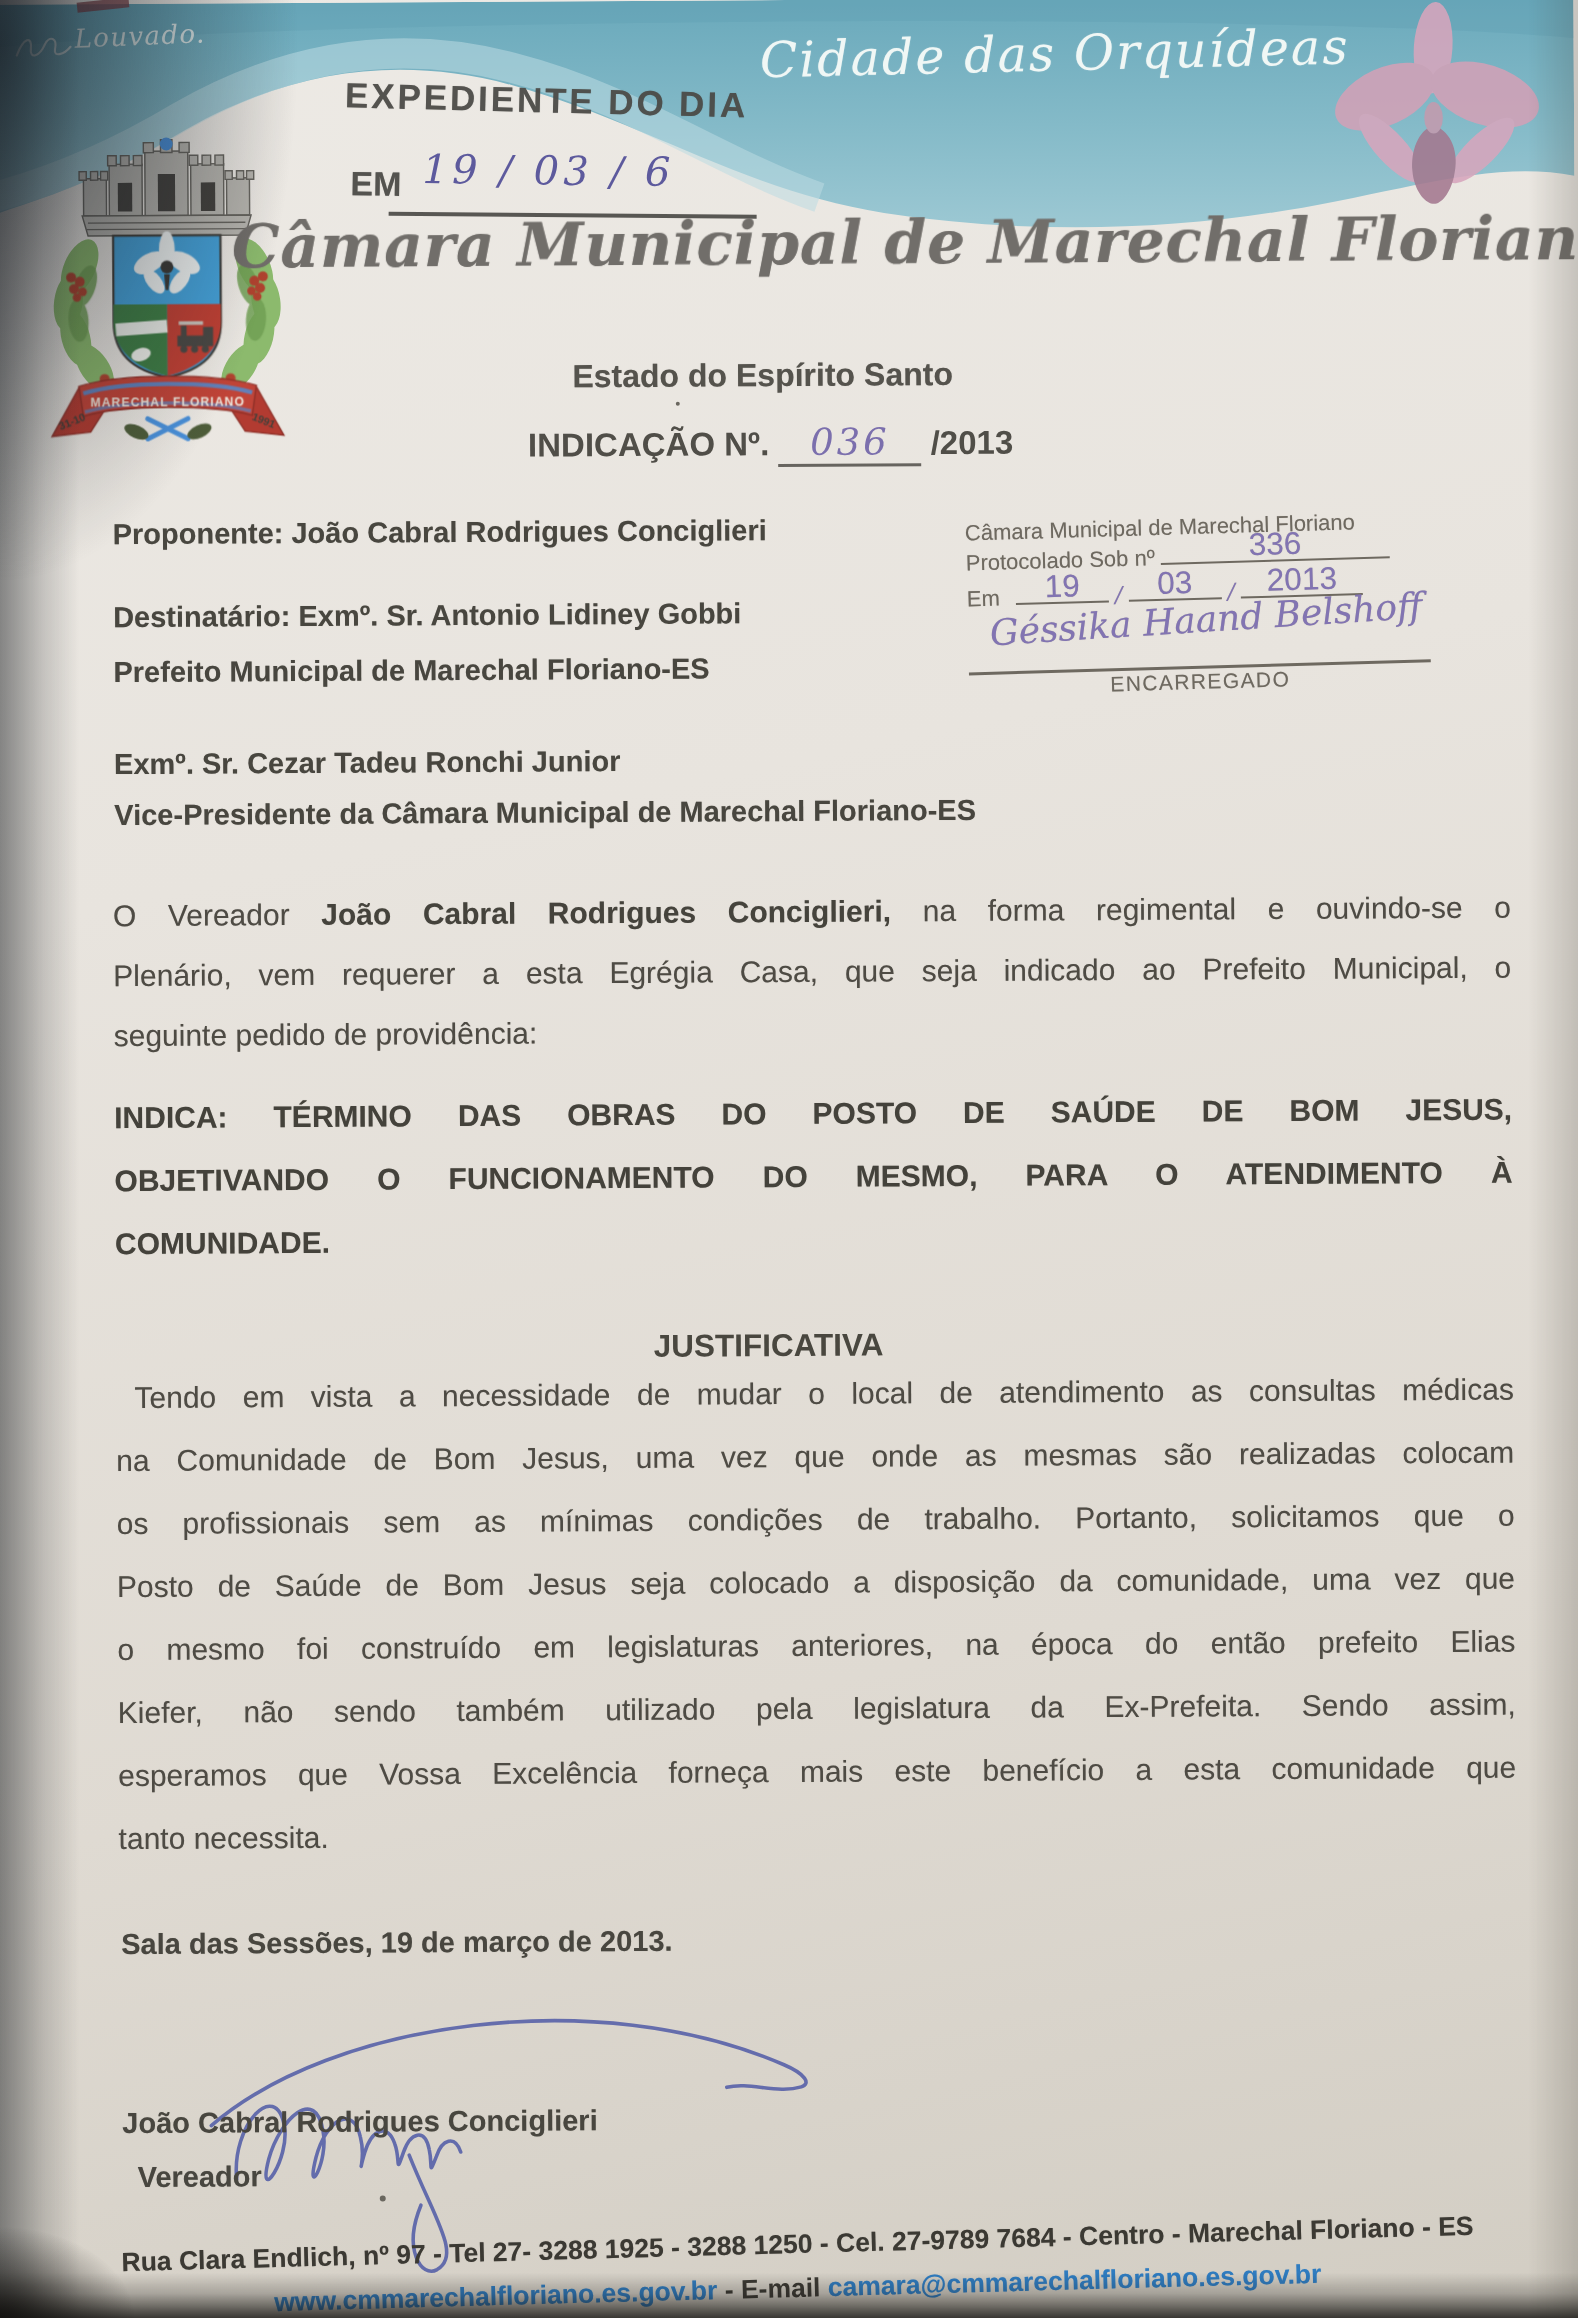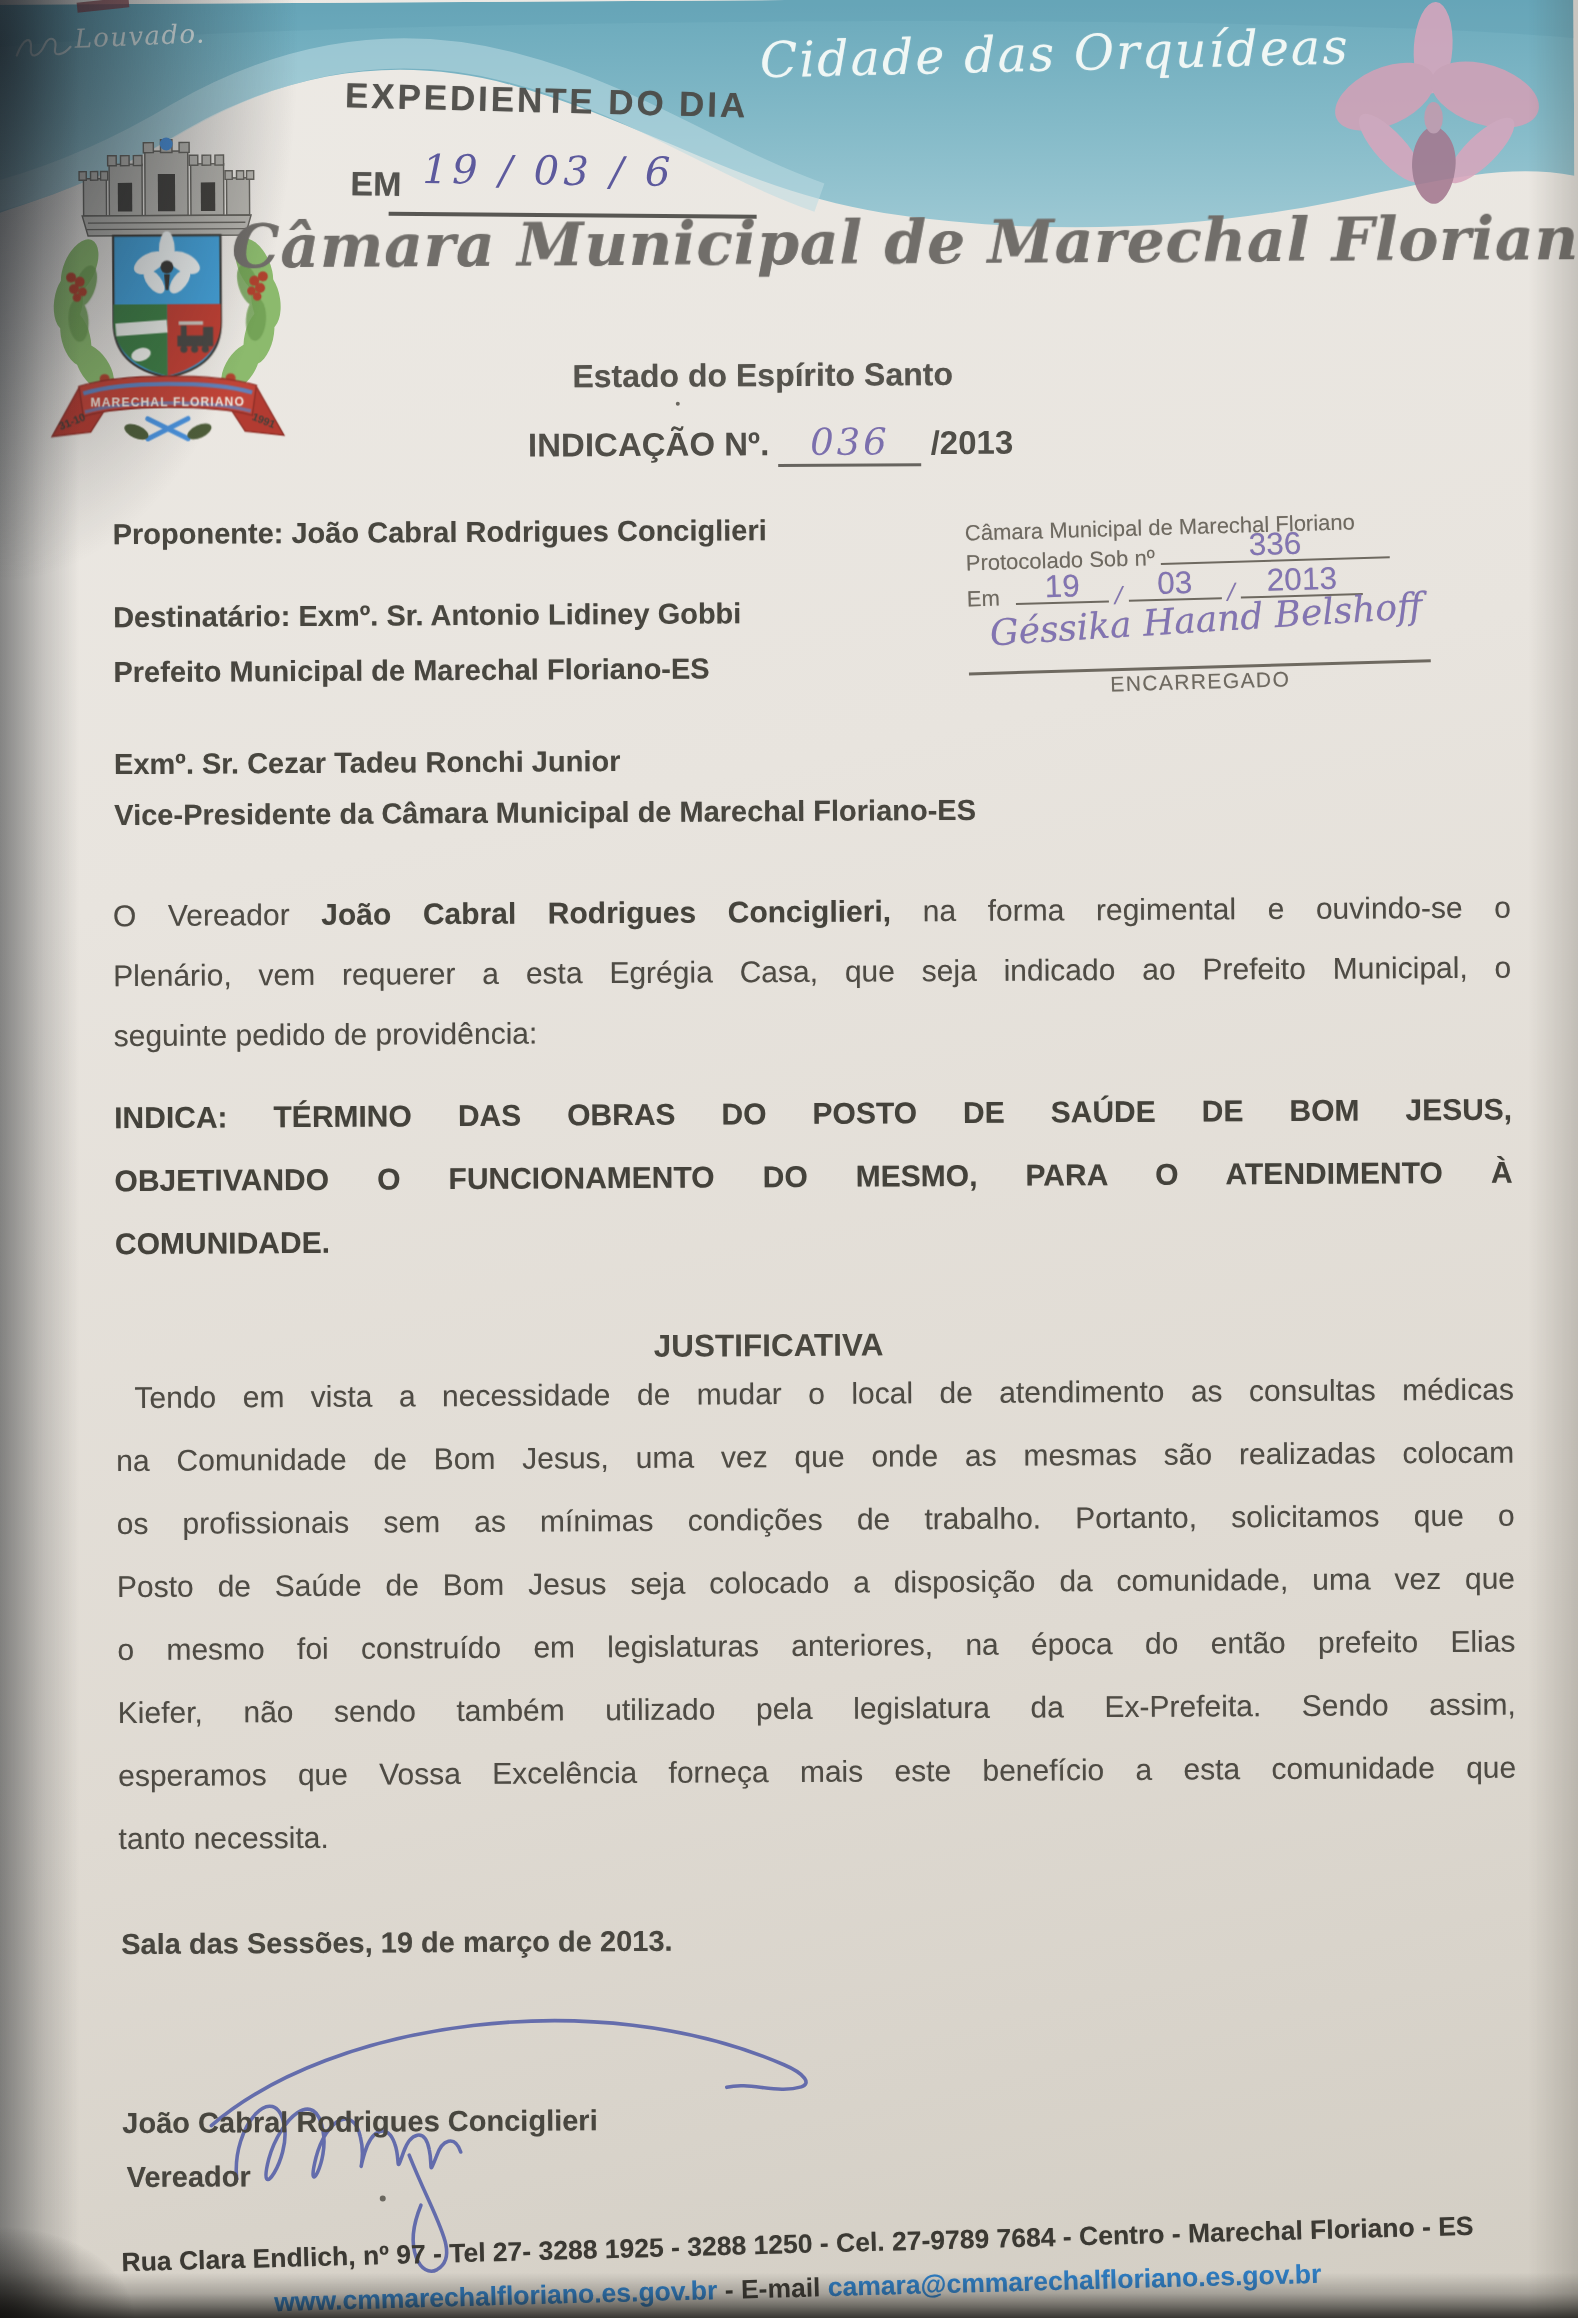--- a/index.html
+++ b/index.html
@@ -47,21 +47,21 @@
   .para{left:113px;width:1398px;color:#4e4b44;font-size:30px;text-shadow:0 0 0.7px rgba(75,72,66,.3);}
   .jl{text-align:justify;text-align-last:justify;height:60px;white-space:nowrap;}
   .jl.last{text-align-last:left;}
   .jl b,.jl .bold{font-weight:bold;color:#45433c;}
   .jline{text-align:justify;text-align-last:justify;height:63px;white-space:nowrap;}
   .jline.last{text-align-last:left;}
   .indica-block{font-weight:bold;color:#44423b;}
   .just-title{left:372px;top:1327px;width:788px;text-align:center;font-size:31.5px;font-weight:bold;color:#49473f;}
   .sala{left:115px;top:1924px;}
   .signer-name{left:115px;top:2103px;}
-  .signer-role{left:119px;top:2157px;text-align:right;}
+  .signer-role{left:130px;top:2157px;text-align:right;}
   
   .footer1{left:29px;top:2229px;width:1521px;text-align:center;font-size:26.5px;font-weight:bold;
     color:#3b3933;transform:rotate(-1.2deg);text-shadow:0 0 0.7px rgba(55,52,47,.4);white-space:nowrap;}
   .footer2{left:29px;top:2273px;width:1521px;text-align:center;font-size:26.5px;font-weight:bold;
     transform:rotate(-1.2deg);white-space:nowrap;}
   .footer2 .lnk{color:#2f7cc0;text-shadow:0 0 0.7px rgba(47,124,192,.4);}
   .footer2 .sep{color:#3b3933;}
   
   .ov{position:absolute;pointer-events:none;}
   .edge-left{left:0;top:0;bottom:0;width:79px;

